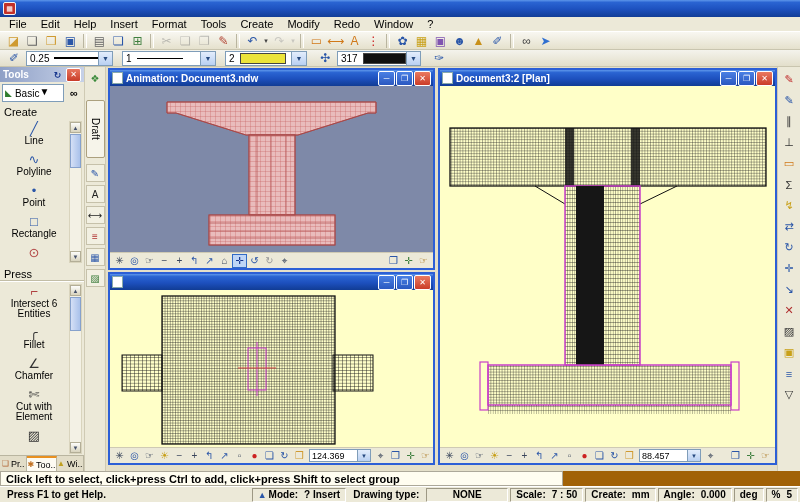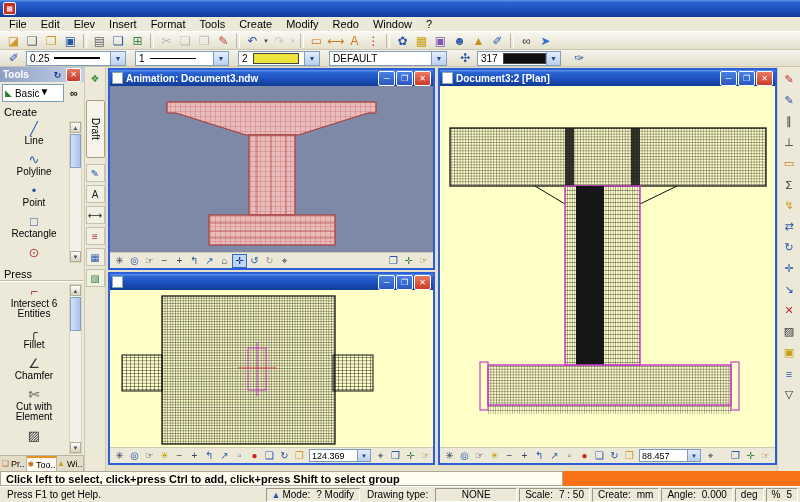--- a/index.html
+++ b/index.html
@@ -92,45 +92,45 @@
     display:flex;align-items:center;padding:0 2px;box-sizing:border-box;}
   .wtbi{width:15px;height:14px;display:flex;align-items:center;justify-content:center;font-size:10px;color:#3a465c;flex:0 0 auto;}
   .wtbi.active{background:#bed5f6;border:1px solid #316ac5;box-sizing:border-box;}
   .coord-combo{width:62px;height:13px;background:#fff;border:1px solid #7f9db9;display:flex;align-items:center;
     font-size:9px;margin:0 2px;box-sizing:border-box;flex:0 0 auto;}
   .coord-combo .val{flex:1;padding-left:2px;}
   .coord-combo .dd{width:12px;height:100%;border-left:1px solid #7f9db9;display:flex;align-items:center;justify-content:center;
     font-size:6px;color:#274a80;background:linear-gradient(180deg,#e3edfc,#b9d0f2);}
   .spacer{flex:1;}
   
-  #promptbar{position:absolute;left:0;top:471px;width:800px;height:15px;background:#f97316;box-sizing:border-box;padding-left:45px;}
+  #promptbar{position:absolute;left:0;top:471px;width:800px;height:15px;background:#a16207;box-sizing:border-box;padding-left:45px;}
   .prompt-left{position:absolute;left:0;top:0;width:563px;height:15px;background:#fffdf0;border:1px solid #aca899;
     box-sizing:border-box;display:flex;align-items:center;padding-left:5px;font-weight:bold;}
   #statusbar{position:absolute;left:0;top:486px;width:800px;height:16px;background:#ece9d8;border-top:1px solid #fff;
     box-sizing:border-box;display:flex;align-items:center;font-size:10px;padding:1px 2px;gap:2px;}
-  .scell{height:12px;display:flex;align-items:center;padding:0 5px;white-space:nowrap;}
+  .scell{height:12px;display:flex;align-items:center;padding:0 5px;white-space:nowrap;font-weight:bold;}
   .scell.sunken{border:1px solid;border-color:#9d9884 #ffffff #ffffff #9d9884;}
   .s-help{flex:1;}
   .s-icon{font-size:9px;color:#2a56a8;margin-right:2px;}
   .s-val{margin-left:6px;}
 </style>
 </head>
 <body>
 
 <div id="app">
 
   <div class="titlebar">
     <span class="app-icon">▦</span>
   </div>
 
   <div class="menubar">
 
   <span class="menu-item">File</span>
       <span class="menu-item">Edit</span>
-      <span class="menu-item">Elev</span>
+      <span class="menu-item">Help</span>
       <span class="menu-item">Insert</span>
       <span class="menu-item">Format</span>
       <span class="menu-item">Tools</span>
       <span class="menu-item">Create</span>
       <span class="menu-item">Modify</span>
       <span class="menu-item">Redo</span>
       <span class="menu-item">Window</span>
       <span class="menu-item">?</span>
     </div>
 
@@ -166,40 +166,35 @@
       <span class="tbi" style="color: rgb(42, 86, 168);">☻</span>
       <span class="tbi" style="color: rgb(200, 144, 26);">▲</span>
       <span class="tbi" style="color: rgb(42, 86, 168);">✐</span>
       <span class="tbi sep"></span>
       <span class="tbi" style="color: rgb(68, 68, 68);">∞</span>
       <span class="tbi" style="color: rgb(47, 111, 208);">➤</span>
     </div>
 
   <div class="toolbar2">
     <span class="t2icon" style="color:#2a56a8">✐</span>
-    <span class="combo" style="width:100px">
+    <span class="combo" style="width:87px">
       <span class="val">0.25</span>
       <span class="linepv"></span>
         <span class="grow"></span>
       <span class="dd">▼</span>
     </span>
     <span class="combo" style="width:94px">
       <span class="val">1</span>
       <span class="linepv" style="height:1px"></span>
         <span class="grow"></span>
       <span class="dd">▼</span>
     </span>
     <span class="combo" style="width:82px">
       <span class="val">2</span>
       <span class="swatch" id="line-color-swatch" style="background: rgb(236, 228, 58);"></span>
-        <span class="grow"></span>
-      <span class="dd">▼</span>
-    </span>
-    <span class="combo" style="width:118px">
-      <span class="val">DEFAULT</span>
         <span class="grow"></span>
       <span class="dd">▼</span>
     </span>
     <span class="t2icon" style="color:#2a56a8">✣</span>
     <span class="combo" style="width:84px">
       <span class="val">317</span>
       <span class="swatch" id="pen-color-swatch" style="background: rgb(16, 16, 16);"></span>
         <span class="grow"></span>
       <span class="dd">▼</span>
     </span>
@@ -535,21 +530,21 @@
 
   <div id="promptbar">
     <div class="prompt-left">Click left to select, click+press Ctrl to add, click+press Shift to select group</div>
   </div>
 
   <div id="statusbar">
     <span class="scell s-help">Press F1 to get Help.</span>
     <span class="scell sunken">
       <span class="s-icon">▲</span>
       <span>Mode:</span>
-      <span class="s-val">? Modify</span>
+      <span class="s-val">? Insert</span>
     </span>
     <span class="scell">Drawing type:</span>
     <span class="scell sunken" style="width:70px;justify-content:center">NONE</span>
     <span class="scell sunken">
       <span>Scale:</span>
       <span class="s-val">7 : 50</span>
     </span>
     <span class="scell sunken">
       <span>Create:</span>
       <span class="s-val">mm</span>

